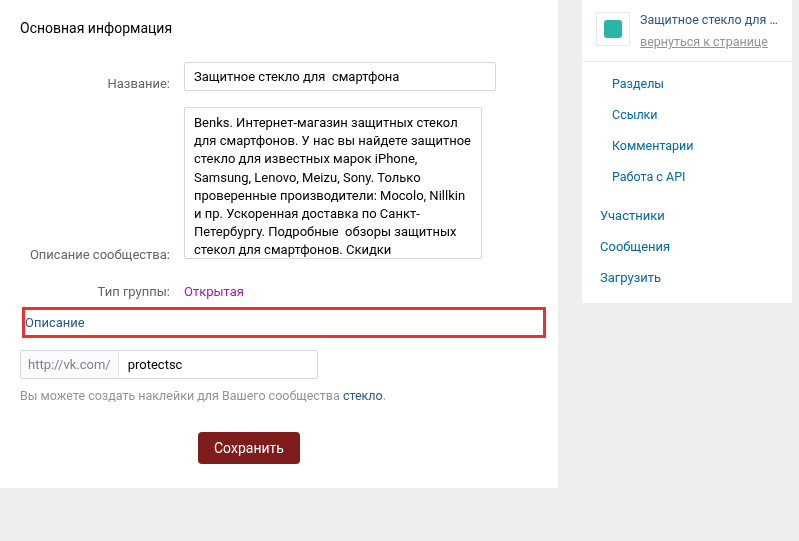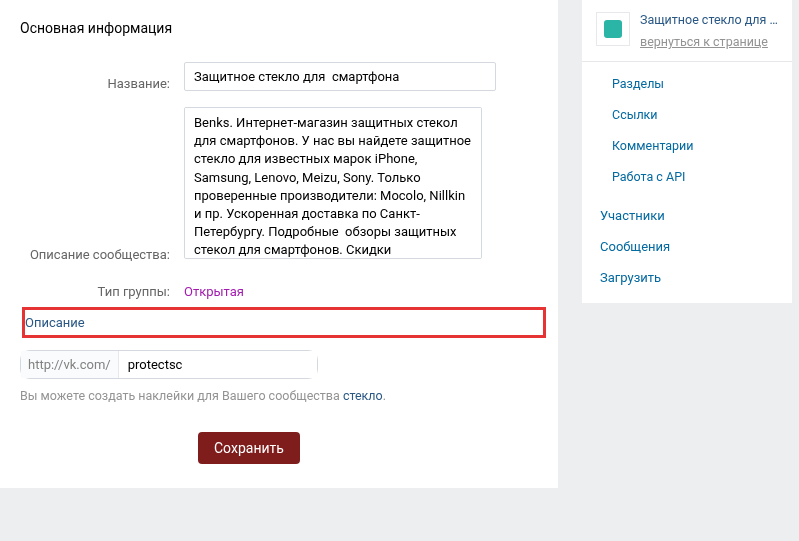--- a/index.html
+++ b/index.html
@@ -73,21 +73,21 @@
       padding-top: 6px;
       color: #a21caf;
       font-size: 13px;
       cursor: pointer;
     }
     .url-prefix-wrap {
       display: flex;
       align-items: center;
       border: 1px solid #d3d9de;
       width: 298px;
-      border-radius: 10px;
+      border-radius: 2px;
       background: #fff;
     }
     .url-prefix {
       background: #fafbfc;
       color: #828282;
       padding: 6px 7px;
       border-right: 1px solid #e7e8ec;
       font-size: 13px;
     }
     .url-input {

